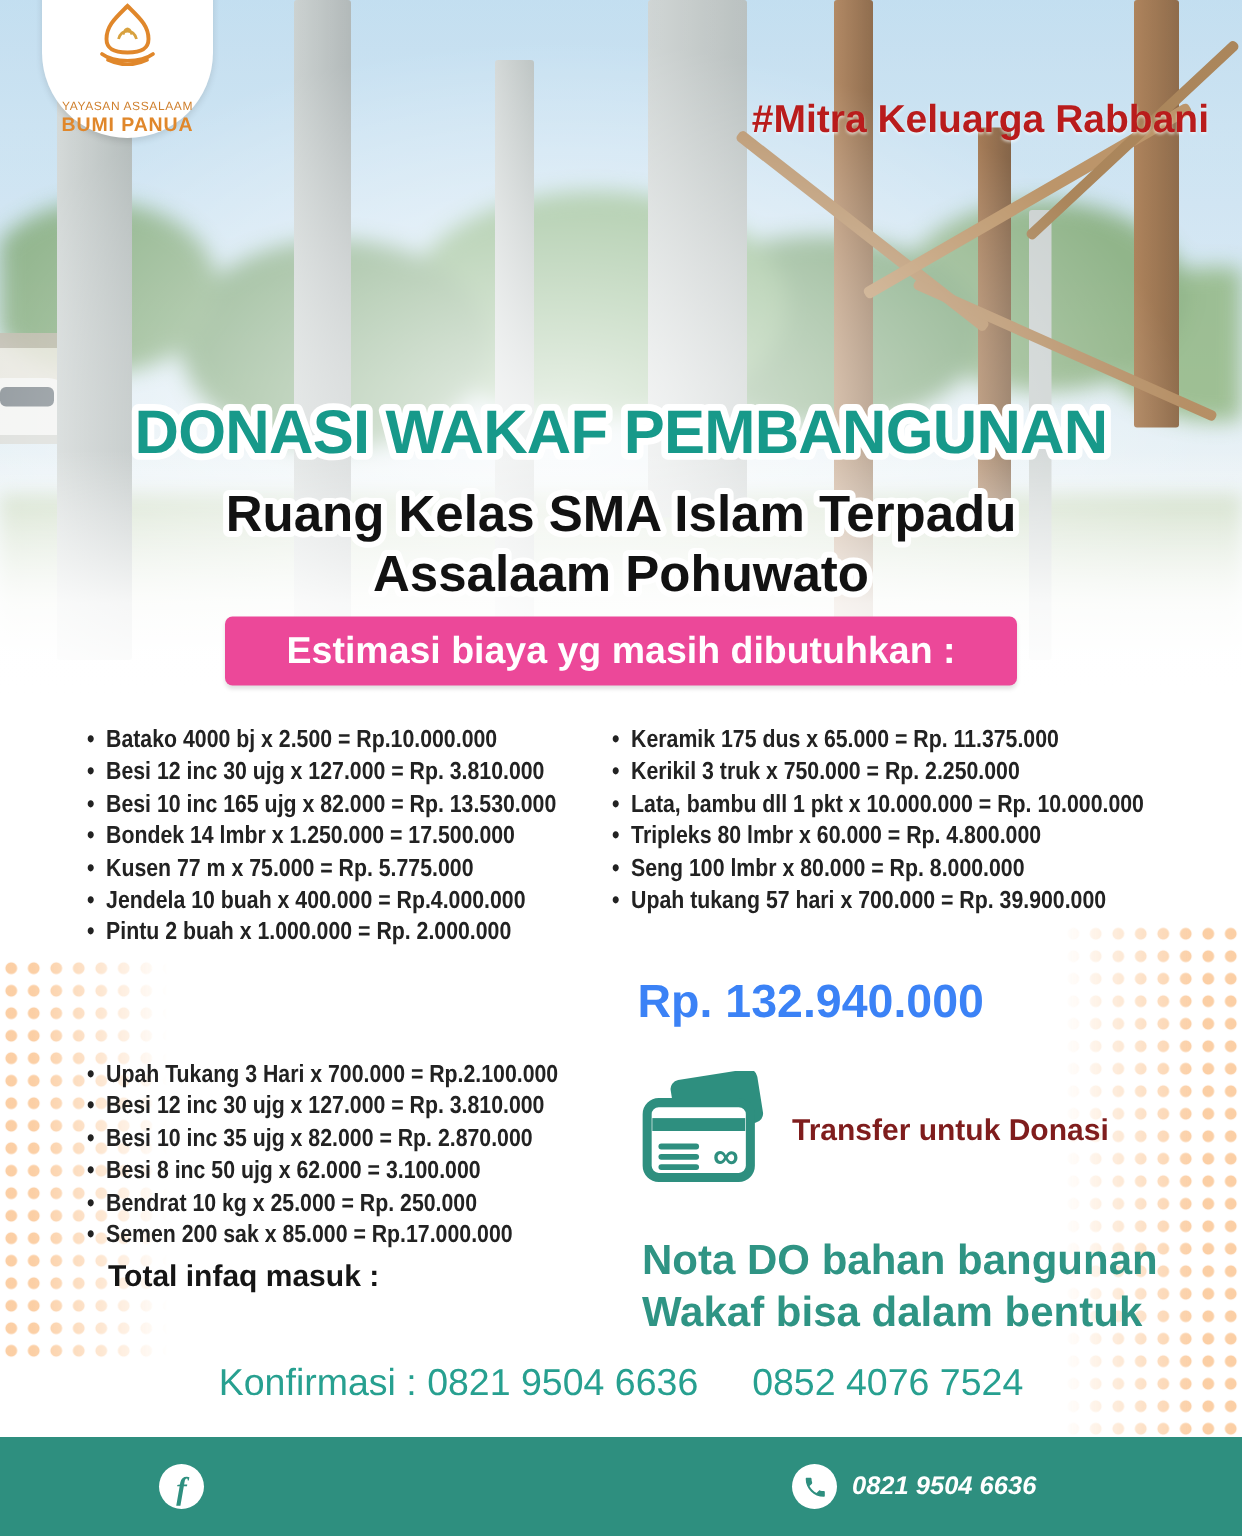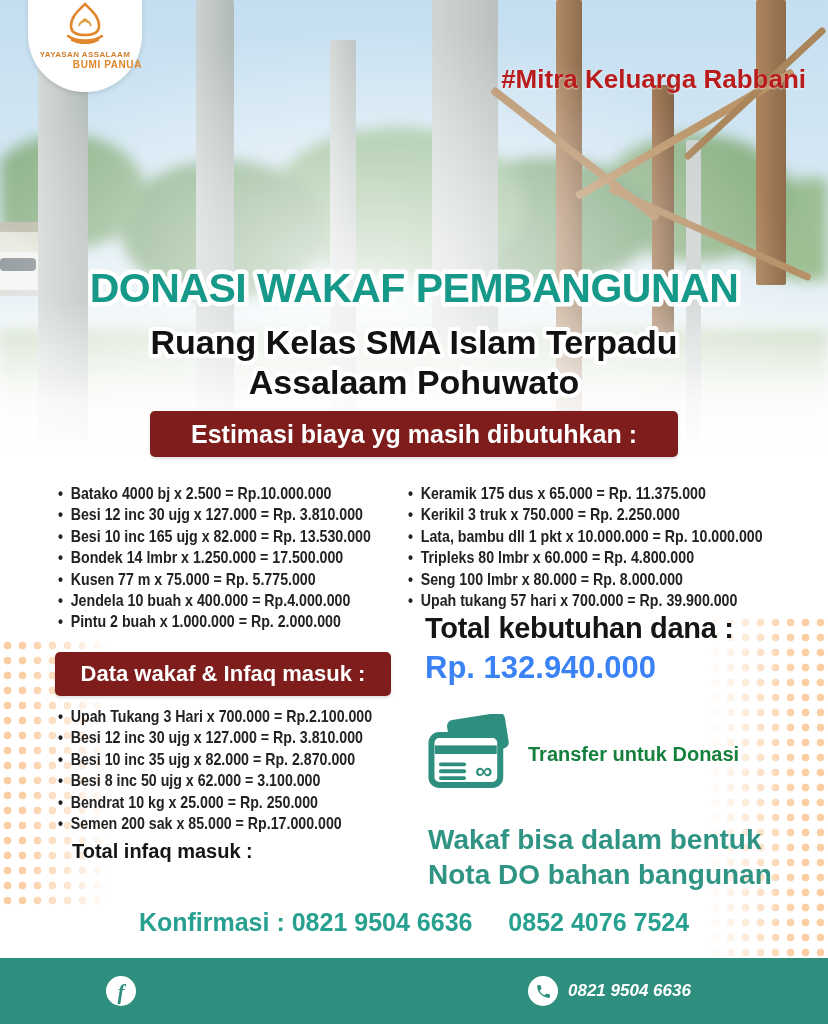--- a/index.html
+++ b/index.html
@@ -38,64 +38,64 @@
   .car:after{content:"";position:absolute;left:8px;top:6px;width:36px;height:13px;background:#7b848a;border-radius:4px;}
   .shed{position:absolute;left:0;top:222px;width:58px;height:36px;background:#e9e5da;
         box-shadow:inset 0 10px 0 #b9b1a2;opacity:.85;}
   .wash{position:absolute;inset:0;background:radial-gradient(420px 260px at 45% 62%,rgba(255,255,255,.85),rgba(255,255,255,.15));}
   .fade{position:absolute;left:0;top:300px;width:828px;height:165px;
         background:linear-gradient(180deg,rgba(255,255,255,0) 0%,rgba(255,255,255,.85) 62%,#fff 100%);}
 
   
   .logo{position:absolute;left:28px;top:-16px;width:114px;height:108px;background:#fff;
         border-radius:0 0 57px 57px;text-align:center;box-shadow:0 2px 5px rgba(0,0,0,.12);}
-  .logo .t1{font-size:8px;font-weight:bold;color:#cf7f2c;letter-spacing:.4px;margin-top:2px;}
-  .logo .t2{font-size:10px;font-weight:bold;color:#e0872b;letter-spacing:.6px;text-align:right;}
+  .logo .t1{font-size:8px;font-weight:normal;color:#cf7f2c;letter-spacing:.4px;margin-top:17px;}
+  .logo .t2{font-size:13px;font-weight:bold;color:#e0872b;letter-spacing:.6px;}
 
   
   .hashtag{position:absolute;right:22px;top:32px;font-size:26px;font-weight:800;color:#b91c1c;
            text-shadow:0 1px 2px rgba(255,255,255,.6);margin-top:32px;}
 
   
   .titles{position:absolute;left:0;top:258px;}
   .titles text{text-anchor:middle;paint-order:stroke;stroke:#ffffff;stroke-linejoin:round;
                font-family:"Liberation Sans",sans-serif;}
   .t-main{font-size:41px;font-weight:bold;fill:#17998a;stroke-width:9px;letter-spacing:-.5px;}
   .t-sub{font-size:34px;font-weight:bold;fill:#121212;stroke-width:8px;}
 
   
-  .banner{position:absolute;background:#7f1d1d;color:#fff;font-weight:800;text-align:center;
+  .banner{position:absolute;background:#ec4899;color:#fff;font-weight:800;text-align:center;
           border-radius:5px;box-shadow:0 2px 3px rgba(0,0,0,.12);}
   .banner-est{left:150px;top:411px;width:528px;height:46px;font-size:25px;line-height:46px;}
   .banner-wak{left:55px;top:652px;width:336px;height:44px;font-size:22px;line-height:44px;}
 
   
   ul.clist{list-style:none;margin:0;padding:0;transform:scaleX(.86);transform-origin:left top;}
   ul.clist li{font-size:16.5px;font-weight:bold;color:#222;line-height:21.4px;white-space:nowrap;}
   ul.clist li:before{content:"\2022";margin-right:9px;}
   .list-left{position:absolute;left:58px;top:483px;}
   .list-right{position:absolute;left:408px;top:483px;}
   .list-wakaf{position:absolute;left:58px;top:706px;}
 
   .total-keb-label{position:absolute;left:425px;top:612px;font-size:29px;font-weight:bold;color:#151515;letter-spacing:-.3px;}
   .total-keb-value{position:absolute;left:425px;top:650px;font-size:31px;font-weight:bold;color:#3b82f6;}
   .total-inf-label{position:absolute;left:72px;top:840px;font-size:20px;font-weight:bold;color:#151515;}
   .total-inf-value{position:absolute;left:72px;top:872px;font-size:26px;font-weight:bold;color:#f5831f;}
 
   
   .transfer{position:absolute;left:428px;top:714px;display:flex;align-items:center;}
-  .transfer .txt{margin-left:14px;color:#15803d;}
+  .transfer .txt{margin-left:14px;color:#7f1d1d;}
   .tr1{font-size:20px;font-weight:800;}
   .tr2{font-size:25px;font-weight:bold;letter-spacing:.2px;margin:2px 0;}
   .tr3{font-size:19px;font-weight:800;}
   .note{position:absolute;left:428px;top:822px;font-size:28px;font-weight:bold;color:#2f9484;line-height:35px;}
 
   
   .konfirm{position:absolute;left:0;top:908px;width:828px;text-align:center;
-           font-size:25px;font-weight:bold;color:#27a090;}
+           font-size:25px;font-weight:normal;color:#27a090;}
   .konfirm .sep{display:inline-block;width:22px;}
 
   
   .dots{position:absolute;pointer-events:none;
     background-image:radial-gradient(circle,rgba(246,140,40,.42) 3.6px,transparent 4.2px);
     background-size:15px 15px;}
   .dots-left{left:0;top:638px;width:112px;height:268px;
     -webkit-mask-image:linear-gradient(90deg,#000 20%,transparent);mask-image:linear-gradient(90deg,#000 20%,transparent);}
   .dots-right{right:0;top:615px;width:120px;height:348px;
     -webkit-mask-image:linear-gradient(270deg,#000 25%,transparent);mask-image:linear-gradient(270deg,#000 25%,transparent);}
@@ -172,24 +172,22 @@
   </ul>
   <ul class="clist list-right">
     <li>Keramik 175 dus x 65.000 = Rp. 11.375.000</li>
     <li>Kerikil 3 truk x 750.000 = Rp. 2.250.000</li>
     <li>Lata, bambu dll 1 pkt x 10.000.000 = Rp. 10.000.000</li>
     <li>Tripleks 80 lmbr x 60.000 = Rp. 4.800.000</li>
     <li>Seng 100 lmbr x 80.000 = Rp. 8.000.000</li>
     <li>Upah tukang 57 hari x 700.000 = Rp. 39.900.000</li>
   </ul>
 
-  <div class="total-keb-label">Total kebutuhan dana :</div>
   <div class="total-keb-value">Rp. 132.940.000</div>
 
-  <div class="banner banner-wak">Data wakaf &amp; Infaq masuk :</div>
   <ul class="clist list-wakaf">
     <li>Upah Tukang 3 Hari x 700.000 = Rp.2.100.000</li>
     <li>Besi 12 inc 30 ujg x 127.000 = Rp. 3.810.000</li>
     <li>Besi 10 inc 35 ujg x 82.000 = Rp. 2.870.000</li>
     <li>Besi 8 inc 50 ujg x 62.000 = 3.100.000</li>
     <li>Bendrat 10 kg x 25.000 = Rp. 250.000</li>
     <li>Semen 200 sak x 85.000 = Rp.17.000.000</li>
   </ul>
   <div class="total-inf-label">Total infaq masuk :</div>
 
@@ -202,22 +200,22 @@
       <line x1="15" y1="66" x2="42" y2="66" stroke="#2e8f7f" stroke-width="4.5" stroke-linecap="round"></line>
       <line x1="15" y1="74" x2="42" y2="74" stroke="#2e8f7f" stroke-width="4.5" stroke-linecap="round"></line>
       <text x="55" y="75" font-size="28" font-weight="bold" fill="#2e8f7f" font-family="Liberation Sans,sans-serif">∞</text>
     </svg>
     <div class="txt">
       <div class="tr1">Transfer untuk Donasi</div>
     </div>
   </div>
 
   <div class="note">
+    <div>Nota DO bahan bangunan</div>
     <div>Wakaf bisa dalam bentuk</div>
-    <div>Nota DO bahan bangunan</div>
   </div>
 
   <div class="konfirm">
     <span>Konfirmasi :</span>
     <span>0821 9504 6636</span>
     <span class="sep"></span>
     <span>0852 4076 7524</span>
   </div>
 
   <div class="footer">

